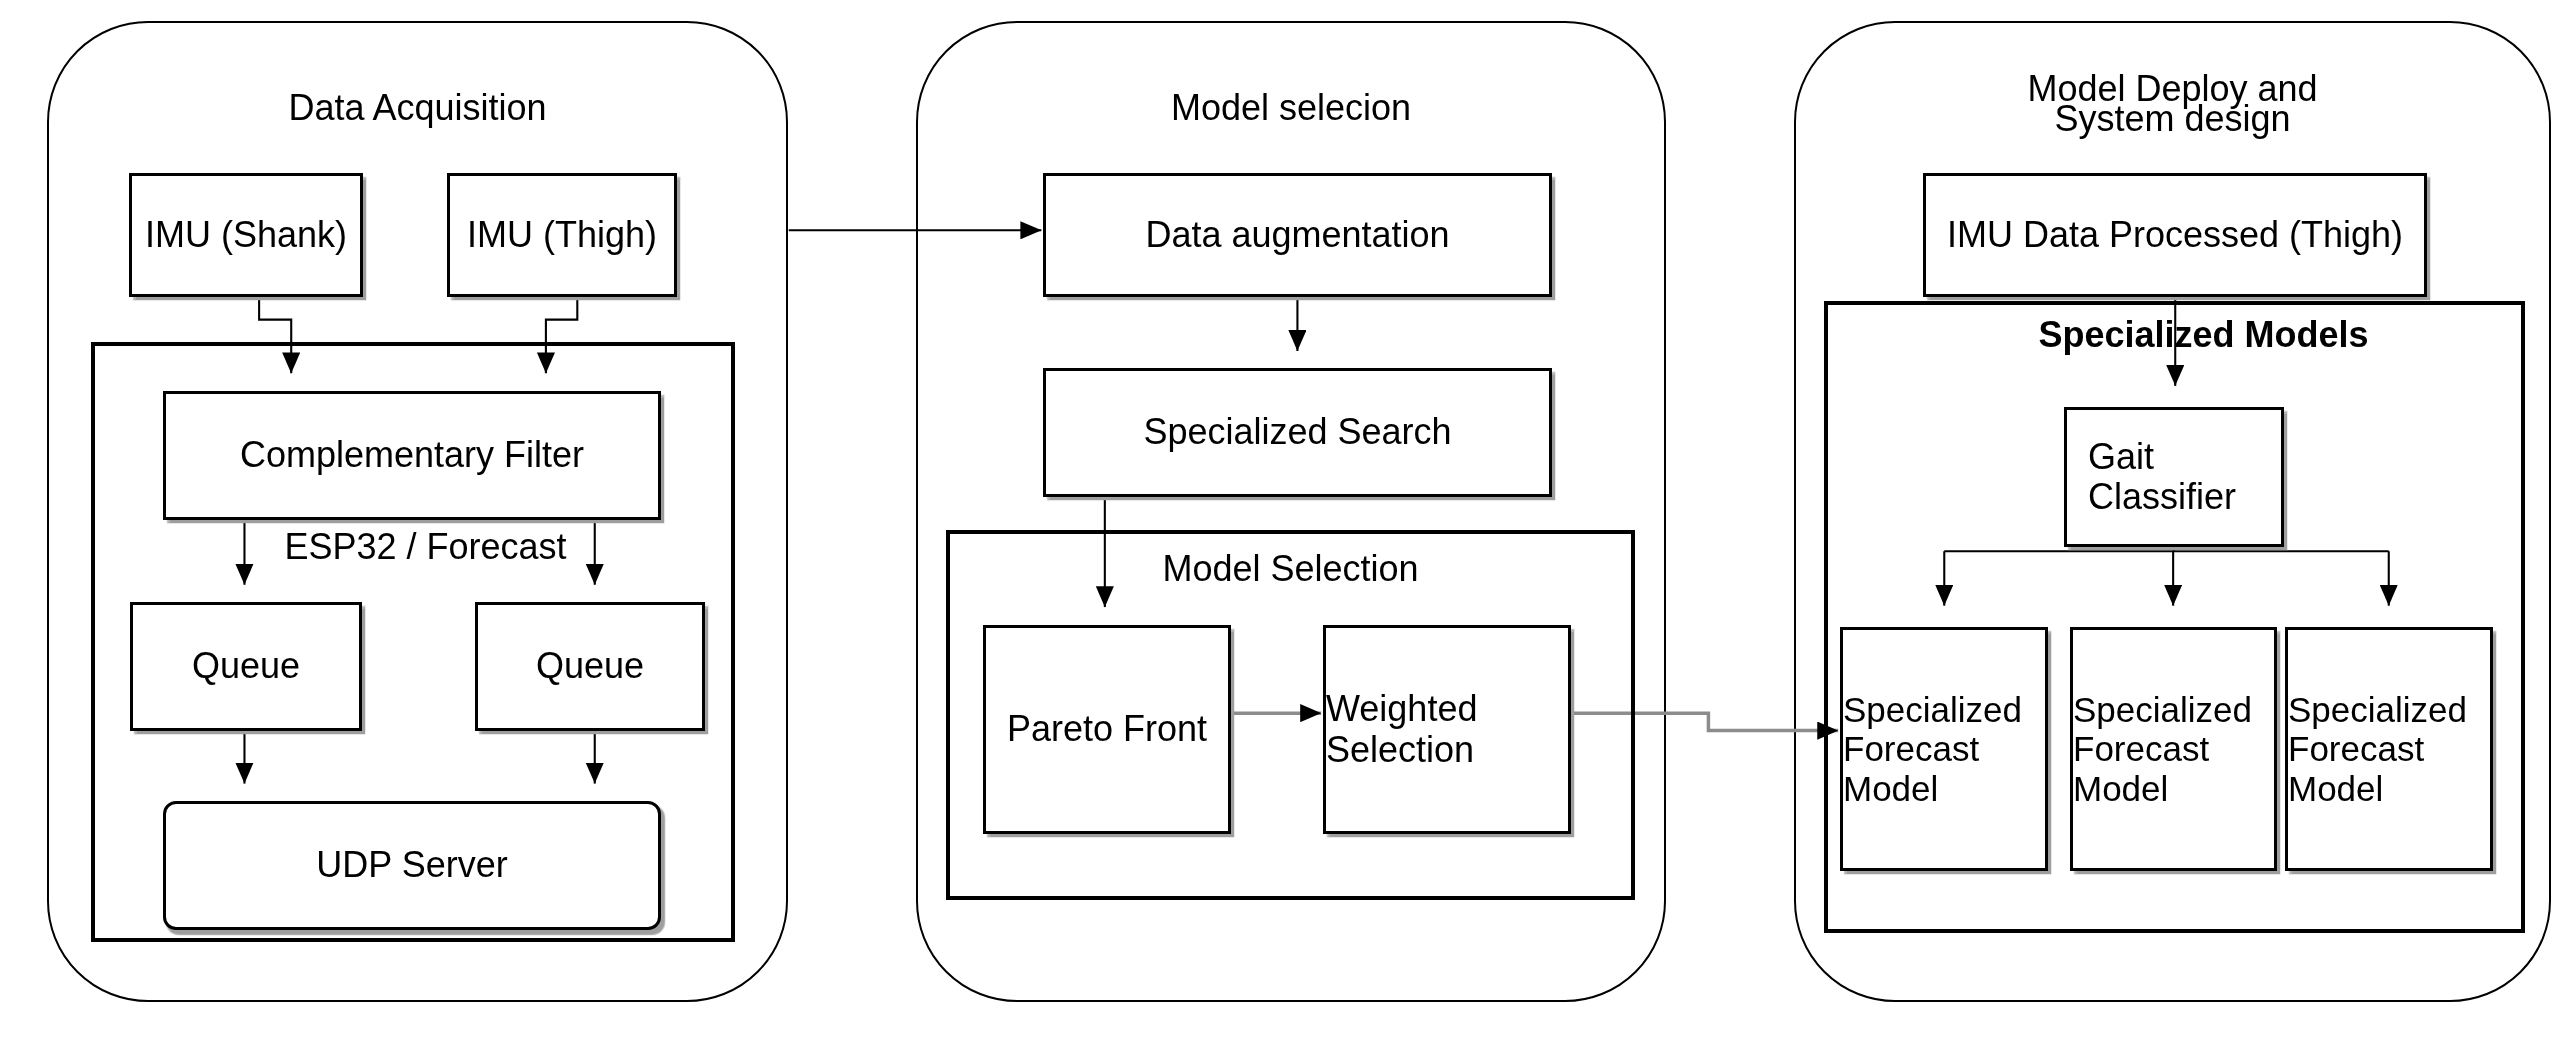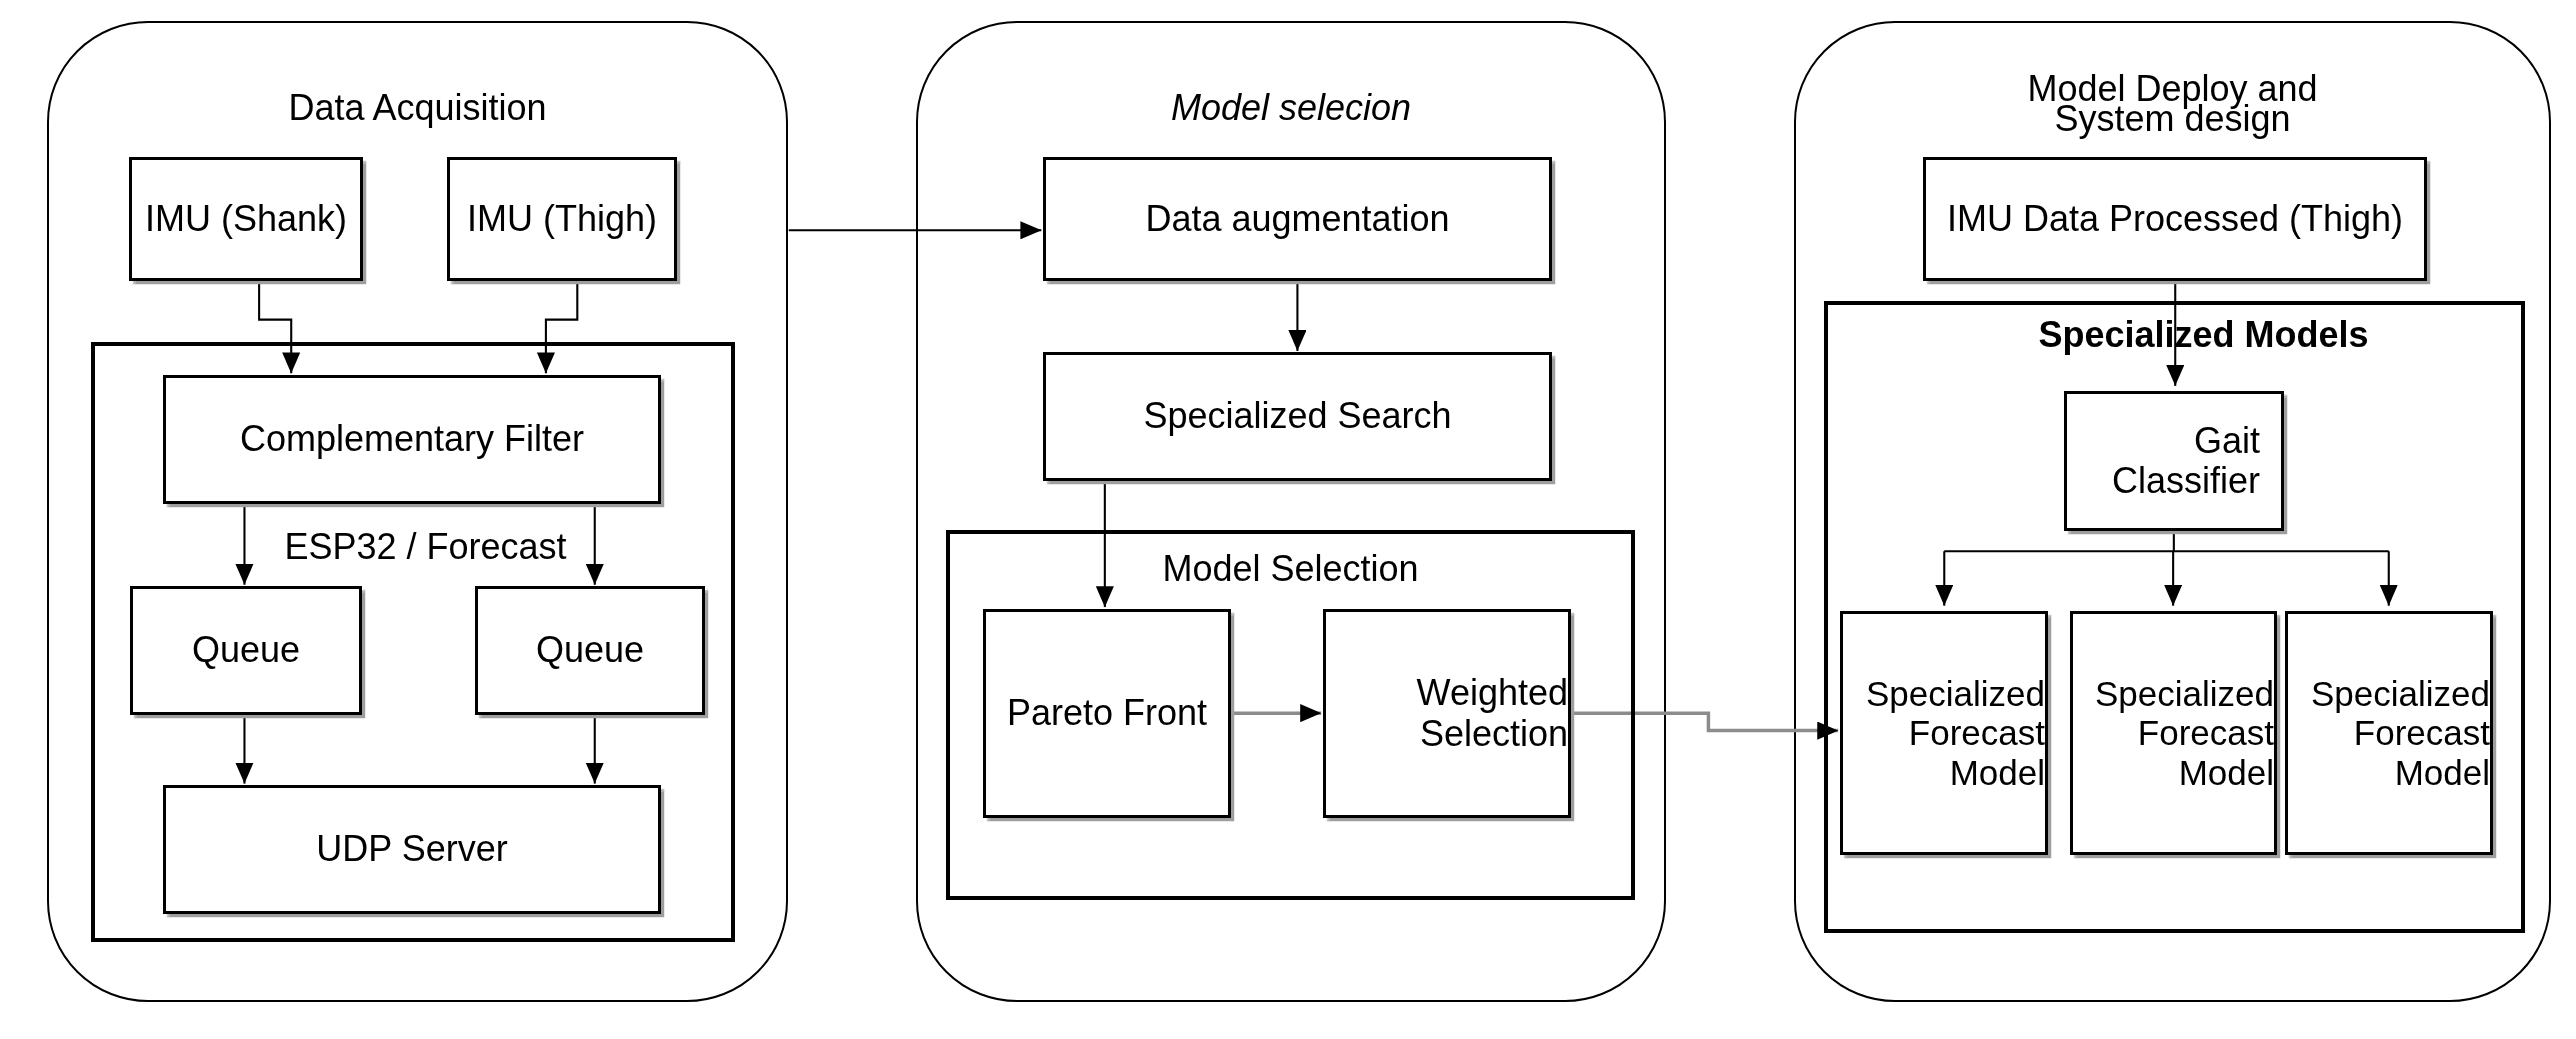--- a/index.html
+++ b/index.html
@@ -25,22 +25,22 @@
   }
   .groupbox{
     border:4.2px solid var(--stroke);
     background:transparent;
   }
   .node{
     border:3.5px solid var(--stroke);
     background:var(--bg);
     box-shadow:3.5px 4.2px 1.4px var(--shadow);
     display:flex;align-items:center;justify-content:center;
-    text-align:right;
-    font-size:36px;line-height:1.12;
+    text-align:left;
+    font-size:36px;line-height:1.12;margin-top:16px;
   }
   .node.small{font-size:35px;}
   .label{
     display:flex;align-items:center;justify-content:center;
     text-align:center;
     font-size:36px;line-height:1.12;
     white-space:nowrap;
   }
   svg.connectors{position:absolute;left:0;top:0;width:2576px;height:1039px;}
   svg.connectors path{fill:none;}
@@ -95,23 +95,23 @@
   <div class="abs node" style="left:447px;top:157px;width:230px;height:124px;">IMU (Thigh)</div>
 
   <div class="abs node" style="left:163px;top:375px;width:498px;height:129px;">Complementary Filter</div>
 
   <div class="abs label" style="left:230px;top:525px;width:391px;height:45px;">ESP32 / Forecast</div>
 
   <div class="abs node" style="left:130px;top:586px;width:232px;height:129px;">Queue</div>
 
   <div class="abs node" style="left:475px;top:586px;width:230px;height:129px;">Queue</div>
 
-  <div class="abs node" style="left:163px;top:785px;width:498px;height:129px;">UDP Server</div>
+  <div class="abs node" style="left:163px;top:785px;width:498px;height:129px;border-radius:13px;">UDP Server</div>
 
-  <div class="abs label" style="left:916px;top:87px;width:750px;height:43px;font-style:italic;">Model selecion</div>
+  <div class="abs label" style="left:916px;top:87px;width:750px;height:43px;">Model selecion</div>
 
   <div class="abs groupbox" style="left:946px;top:530px;width:689px;height:370px;"></div>
 
   <div class="abs label" style="left:946px;top:548px;width:689px;height:43px;">Model Selection</div>
 
   <div class="abs node" style="left:1043px;top:157px;width:509px;height:124px;">Data augmentation</div>
 
   <div class="abs node" style="left:1043px;top:352px;width:509px;height:129px;">Specialized Search</div>
 
   <div class="abs node" style="left:983px;top:609px;width:248px;height:209px;">Pareto Front</div>

